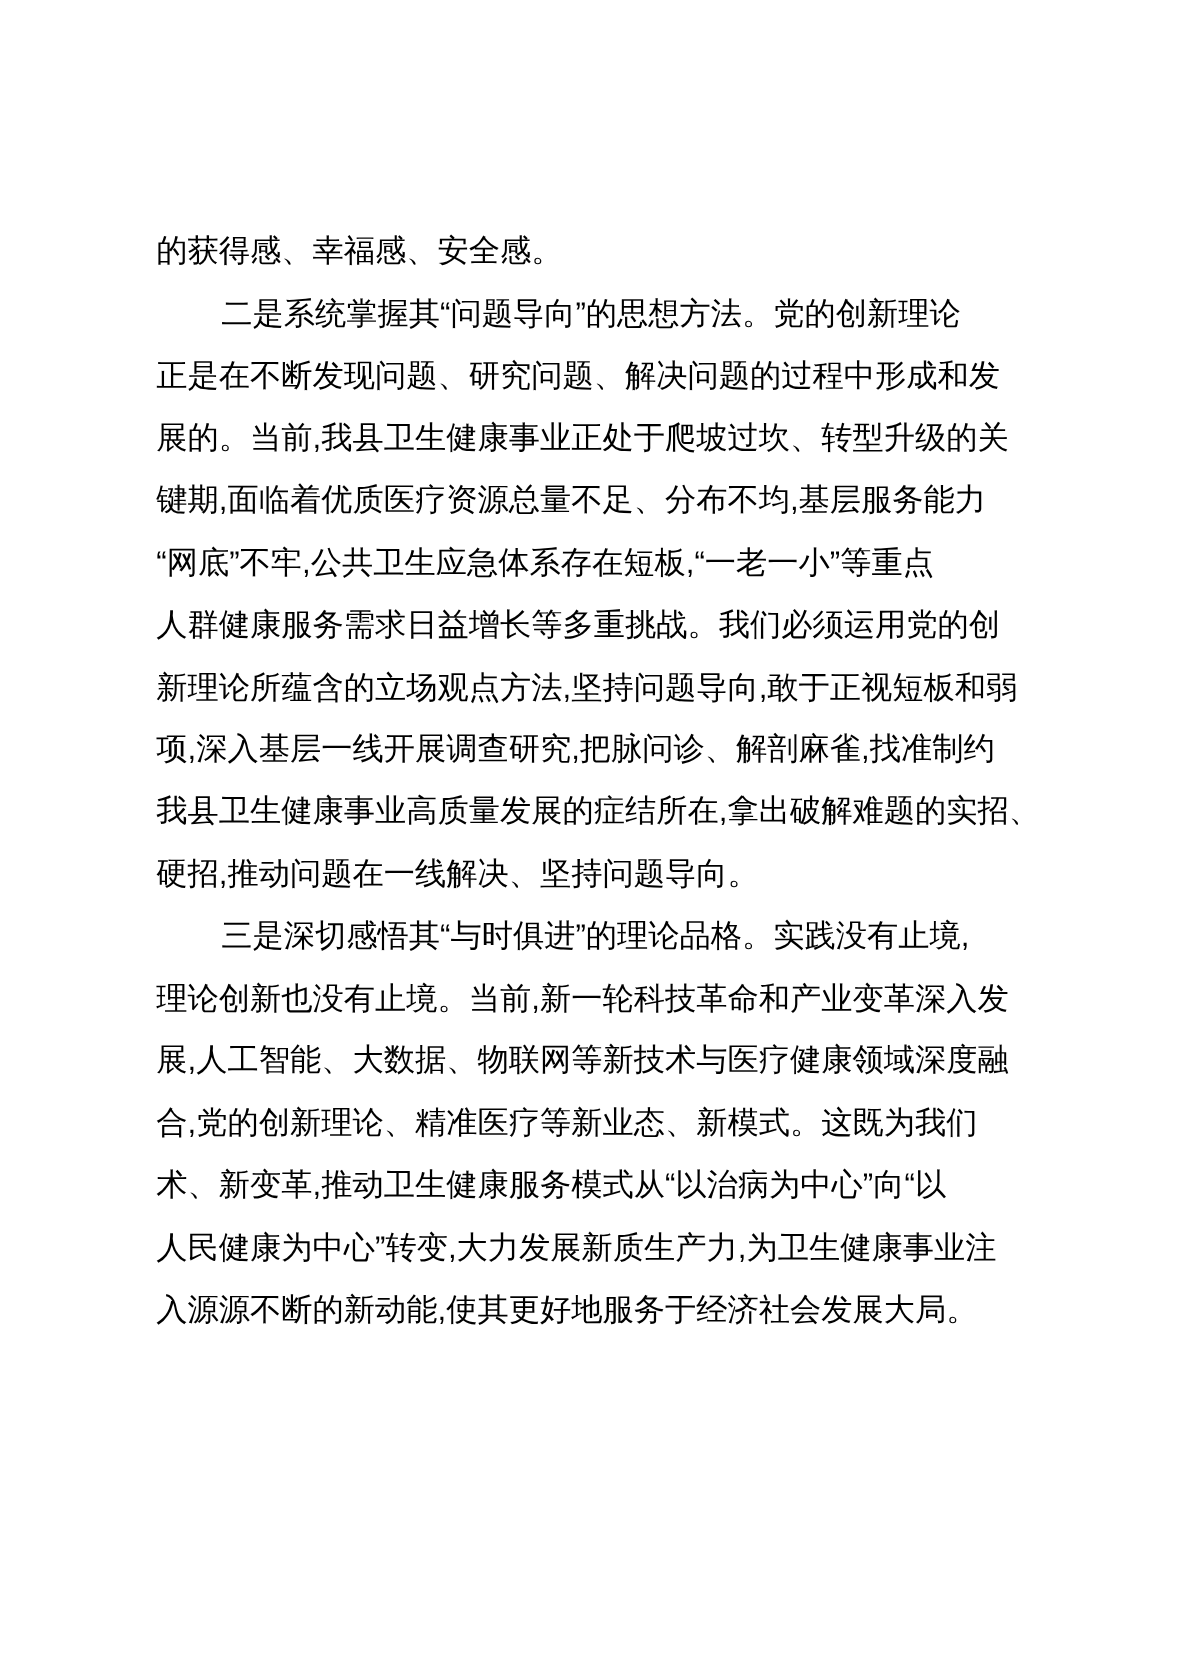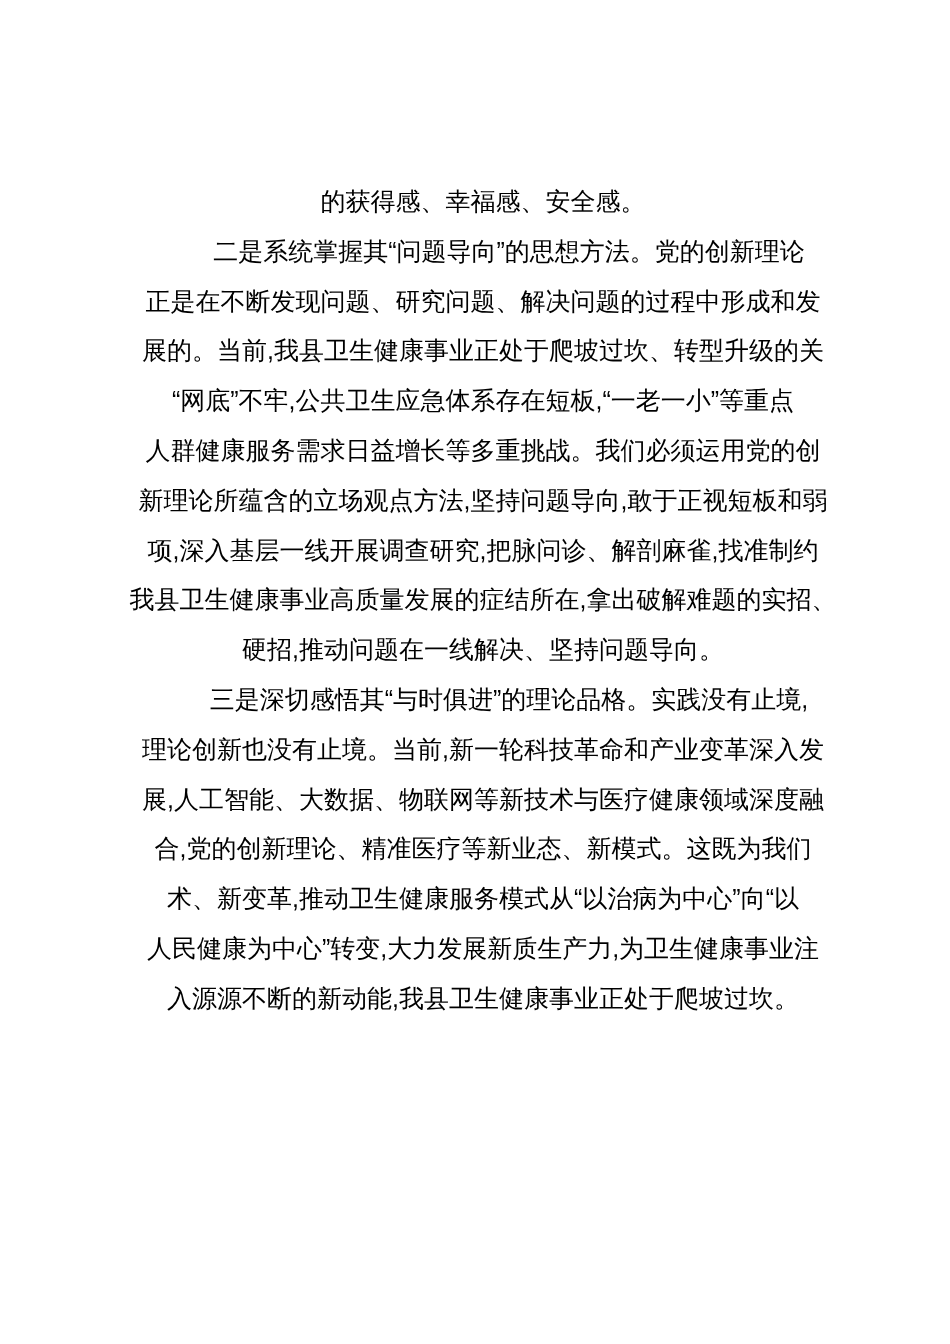--- a/index.html
+++ b/index.html
@@ -14,21 +14,20 @@
     font-family: "Liberation Sans", sans-serif;
   }
   .page {
     position: absolute;
     left: 0;
     top: 0;
     width: 950px;
     height: 1344px;
     background: #ffffff;
     overflow: hidden;
-    text-align: center;
   }
   .text-block {
     position: absolute;
     left: 125px;
     top: 177px;
     width: 716px;
     color: #000000;
     font-size: 25px;
     line-height: 49.8px;
     letter-spacing: 0;
@@ -43,27 +42,28 @@
 </style>
 </head>
 <body>
 
 <div class="page">
   <div class="text-block">
     <div class="line">的获得感、幸福感、安全感。</div>
     <div class="line indent">二是系统掌握其“问题导向”的思想方法。党的创新理论</div>
     <div class="line">正是在不断发现问题、研究问题、解决问题的过程中形成和发</div>
     <div class="line">展的。当前,我县卫生健康事业正处于爬坡过坎、转型升级的关</div>
+    <div class="line">键期,面临着优质医疗资源总量不足、分布不均,基层服务能力</div>
     <div class="line">“网底”不牢,公共卫生应急体系存在短板,“一老一小”等重点</div>
     <div class="line">人群健康服务需求日益增长等多重挑战。我们必须运用党的创</div>
     <div class="line">新理论所蕴含的立场观点方法,坚持问题导向,敢于正视短板和弱</div>
     <div class="line">项,深入基层一线开展调查研究,把脉问诊、解剖麻雀,找准制约</div>
     <div class="line">我县卫生健康事业高质量发展的症结所在,拿出破解难题的实招、</div>
     <div class="line">硬招,推动问题在一线解决、坚持问题导向。</div>
     <div class="line indent">三是深切感悟其“与时俱进”的理论品格。实践没有止境,</div>
     <div class="line">理论创新也没有止境。当前,新一轮科技革命和产业变革深入发</div>
     <div class="line">展,人工智能、大数据、物联网等新技术与医疗健康领域深度融</div>
     <div class="line">合,党的创新理论、精准医疗等新业态、新模式。这既为我们</div>
     <div class="line">术、新变革,推动卫生健康服务模式从“以治病为中心”向“以</div>
     <div class="line">人民健康为中心”转变,大力发展新质生产力,为卫生健康事业注</div>
-    <div class="line">入源源不断的新动能,我县卫生健康事业正处于爬坡过坎。</div>
+    <div class="line">入源源不断的新动能,使其更好地服务于经济社会发展大局。</div>
   </div>
 </div>
 
 </body></html>

